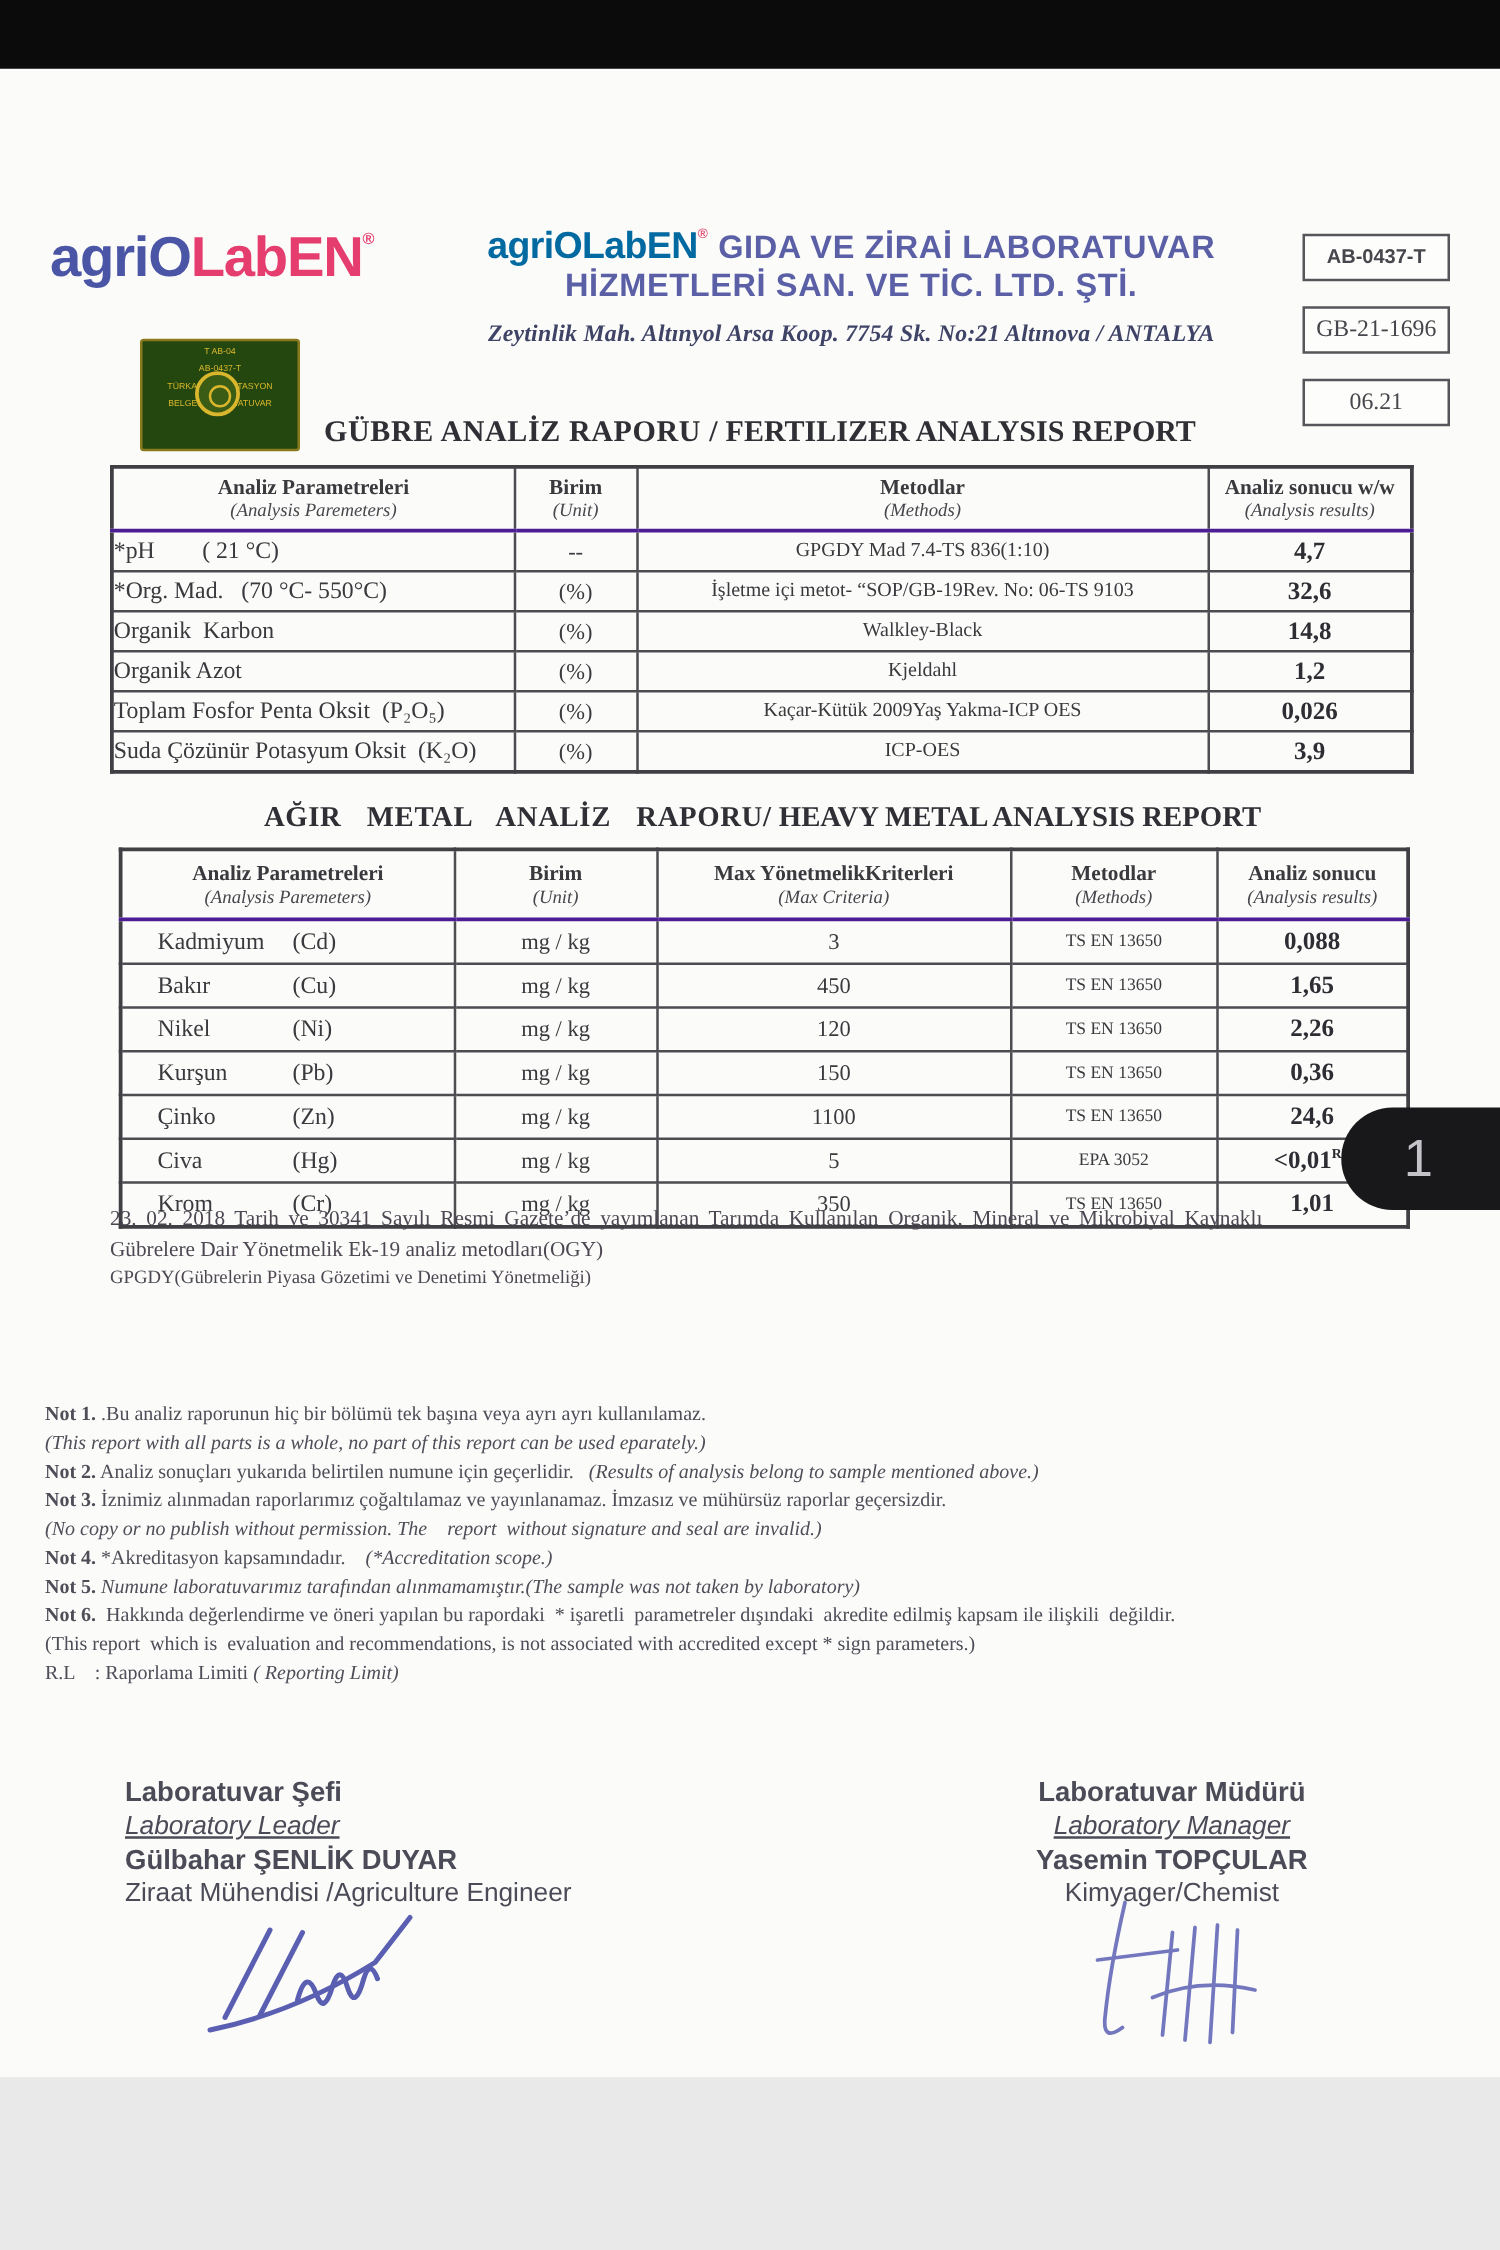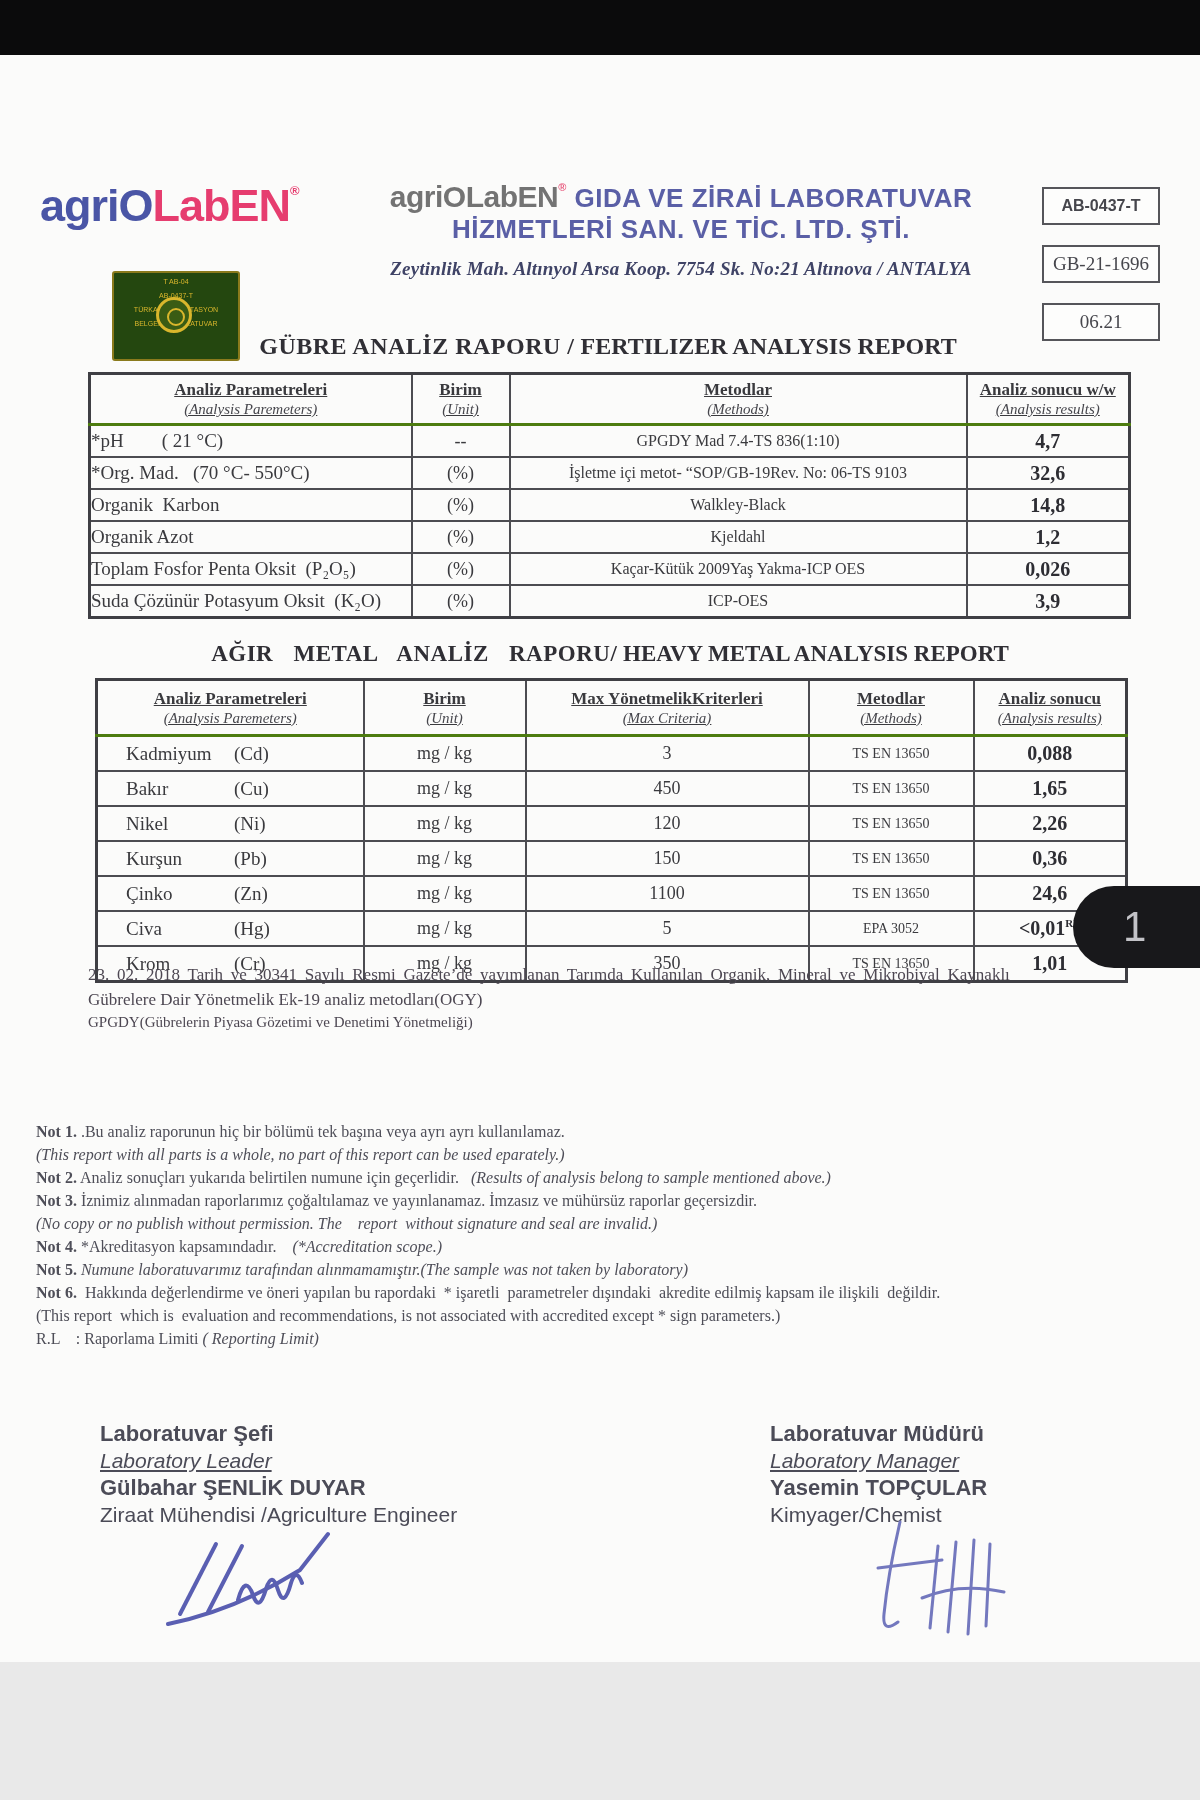--- a/index.html
+++ b/index.html
@@ -26,21 +26,21 @@
               color:#d9b62c;text-align:center;white-space:nowrap;overflow:hidden;margin-top:4px;}
   #stamp-emblem{position:absolute;left:42px;top:24px;width:36px;height:36px;border:3px solid #d9b62c;
                 border-radius:50%;background:#3a5c14;box-sizing:border-box;}
   #stamp-emblem:after{content:"";position:absolute;left:8px;top:8px;width:14px;height:14px;
                 border:2px solid #d9b62c;border-radius:50%;}
 
   
   #header-center{left:318px;top:172px;width:726px;text-align:center;}
   .co-line{font-family:"Liberation Sans","DejaVu Sans",sans-serif;font-weight:bold;
            color:#5a5fa6;font-size:26px;line-height:31px;letter-spacing:.5px;}
-  .co-logo{color:#737373;font-size:30px;letter-spacing:-.5px;}
+  .co-logo{color:#0369a1;font-size:30px;letter-spacing:-.5px;}
   .co-reg{font-size:11px;vertical-align:16px;color:#e8597d;}
   #address{margin-top:13px;font-weight:bold;font-style:italic;font-size:19px;color:#3f4366;
            letter-spacing:.2px;}
 
   
   #ref-boxes{left:1042px;top:187px;width:118px;}
   .ref-box{border:2px solid #55555a;height:34px;line-height:34px;text-align:center;
            font-size:19px;color:#46464c;margin-top:20px;background:#fdfdfc;}
   .ref-box:first-child{margin-top:0;font-family:"Liberation Sans",sans-serif;
            font-weight:bold;font-size:16px;}
@@ -51,21 +51,21 @@
   #title2{left:95px;top:641px;width:1030px;font-size:23px;}
   .t-tr{letter-spacing:.5px;}
   #title2 .t-tr{word-spacing:14px;}
   .t-en{}
 
   
   .doc-table{border-collapse:collapse;table-layout:fixed;border:3px solid #3f3f44;}
   #table1{left:88px;top:372px;width:1040px;}
   #table2{left:95px;top:678px;width:1030px;}
   .doc-table th,.doc-table td{border:2px solid #4c4c51;padding:0;overflow:hidden;}
-  .doc-table thead th{border-bottom:3px solid #4d7c0f;font-weight:bold;height:48px;text-decoration:underline;}
+  .doc-table thead th{border-bottom:3px solid #4c1d95;font-weight:bold;height:48px;}
   #table2 thead th{height:53px;}
   .h-tr{font-size:17px;line-height:20px;color:#3a3a3e;}
   .h-en{font-style:italic;font-weight:normal;font-size:15px;line-height:18px;color:#46464c;}
   #table1 tbody td{height:30px;}
   #table2 tbody td{height:33px;}
   .c-param{text-align:left;padding-left:10px;font-size:19px;white-space:pre;}
   .c-unit{text-align:center;font-size:18px;}
   .c-method{text-align:center;font-size:16px;}
   .c-method2{text-align:center;font-size:14px;}
   .c-max{text-align:center;font-size:18px;}
@@ -83,21 +83,21 @@
   #notes-block{left:36px;top:1120px;width:1120px;font-size:16px;color:#4e4e58;}
   .note-line{line-height:23px;}
   .seg{white-space:pre-wrap;}
   .seg.b{font-weight:bold;}
   .seg.i{font-style:italic;}
 
   
   .sig-block{font-family:"Liberation Sans","DejaVu Sans",sans-serif;color:#4b4b57;
              font-size:21px;line-height:27px;}
   #sig-left{left:100px;top:1420px;text-align:left;}
-  #sig-right{left:770px;top:1420px;width:335px;}
+  #sig-right{left:770px;top:1420px;width:335px;text-align:center;}
   .sig-role-tr{font-weight:bold;font-size:22px;}
   .sig-role-en{font-style:italic;text-decoration:underline;}
   .sig-name{font-weight:bold;font-size:22px;}
   .sig-svg{position:absolute;}
   #sig-svg-left{left:158px;top:1518px;}
   #sig-svg-right{left:842px;top:1512px;}
 
   
   #page-badge{left:1073px;top:886px;width:140px;height:82px;background:#18181b;
               border-radius:41px 0 0 41px;z-index:9;display:flex;align-items:center;}

